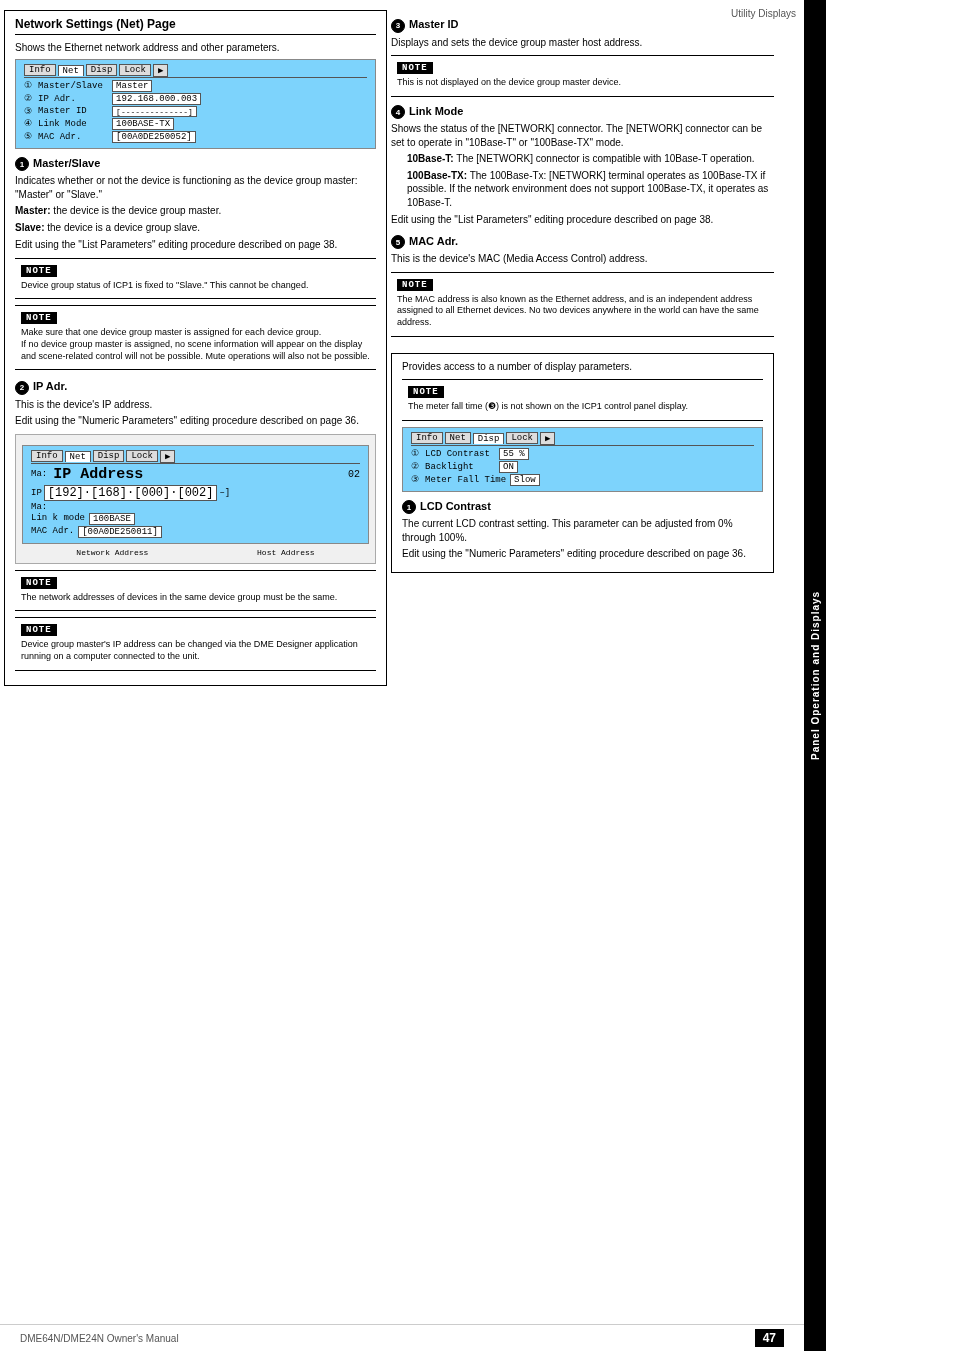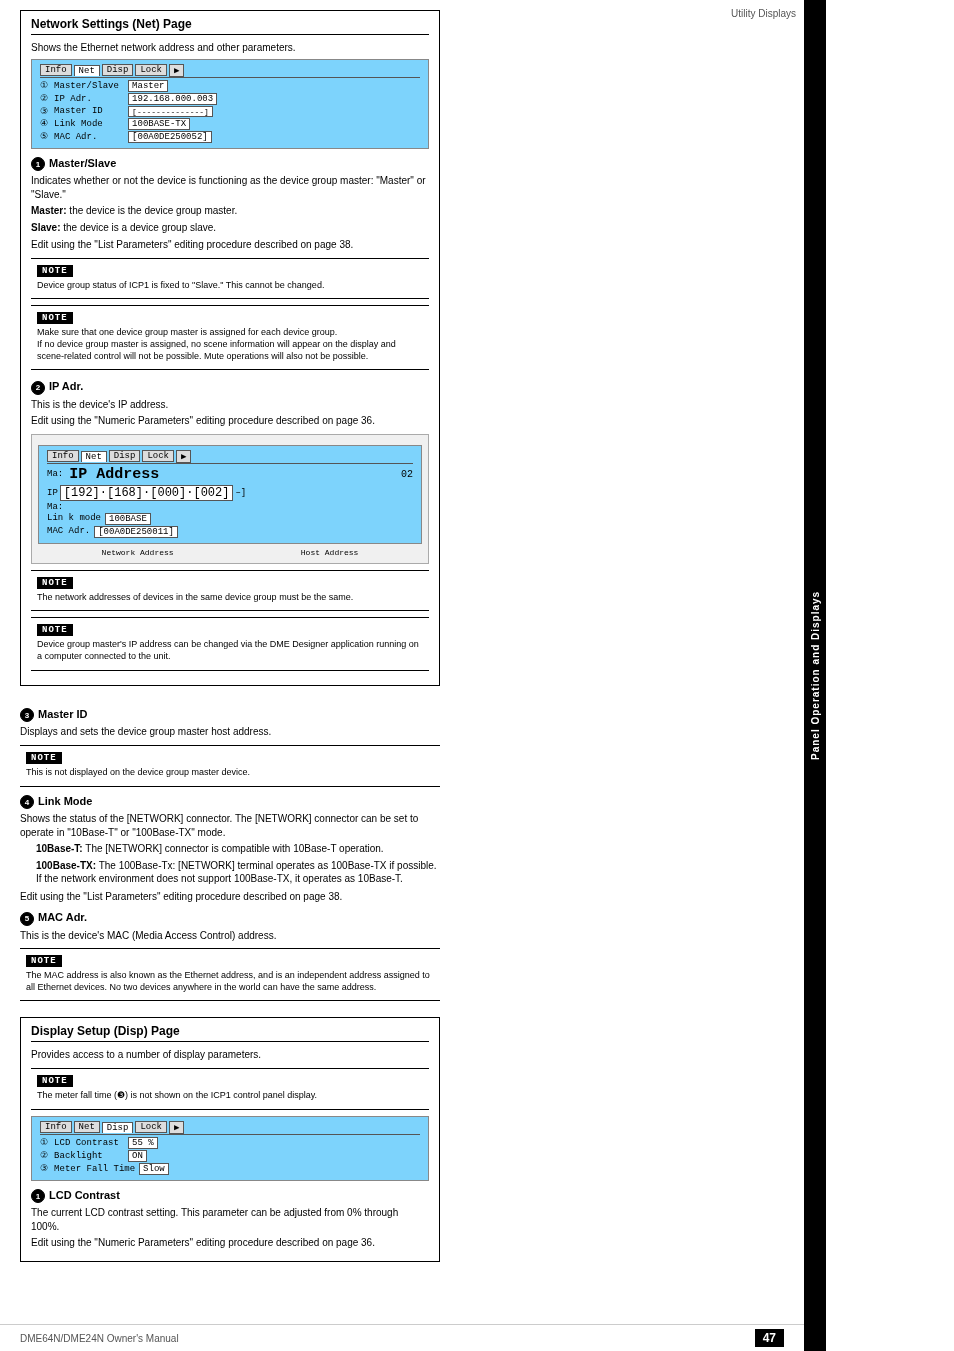--- a/index.html
+++ b/index.html
@@ -43,23 +43,23 @@
     .top-right-label {
       position: absolute;
       top: 8px;
       right: 30px;
       font-size: 10px;
       color: #555;
     }
 
     .main-content {
       display: flex;
-      flex-direction: column;
+      flex-direction: row;
       flex: 1;
-      padding: 10px 30px 10px 20px;
+      padding: 10px 30px 10px 4px;
       gap: 4px;
       margin-right: 22px;
     }
 
     .left-col {
       flex: 1;
       max-width: 420px;
     }
 
     .right-col {
@@ -411,21 +411,20 @@
         <span>MAC Adr.</span>
       </div>
       <p>This is the device's MAC (Media Access Control) address.</p>
 
       <div class="note-box">
         <div class="note-label">NOTE</div>
         <p class="note-text">The MAC address is also known as the Ethernet address, and is an independent address assigned to all Ethernet devices. No two devices anywhere in the world can have the same address.</p>
       </div>
 
       <div class="section-box" style="margin-top:16px;">
-        <div class="section-title">Display Setup (Disp) Page</div>
         <p>Provides access to a number of display parameters.</p>
 
         <div class="note-box">
           <div class="note-label">NOTE</div>
           <p class="note-text">The meter fall time (❸) is not shown on the ICP1 control panel display.</p>
         </div>
 
         <div class="diagram-container">
           <div class="diagram-tab-row">
             <span class="diagram-tab">Info</span>

